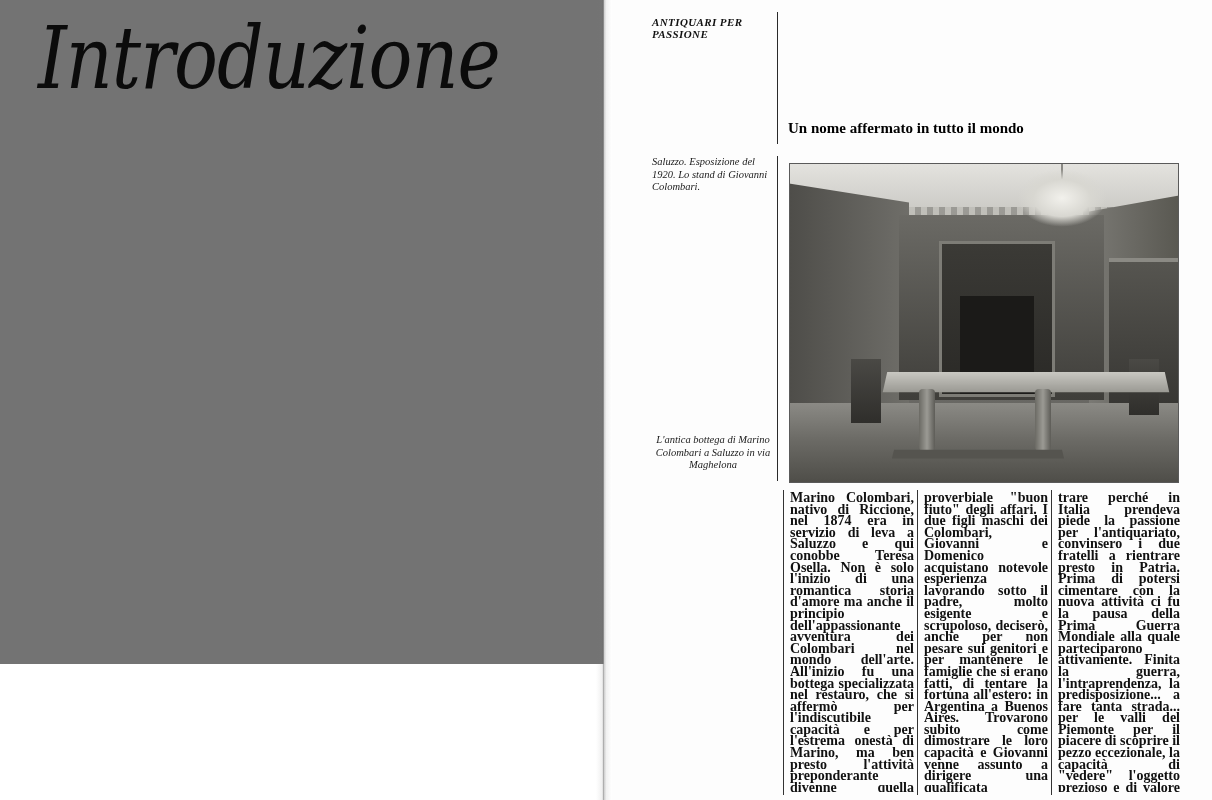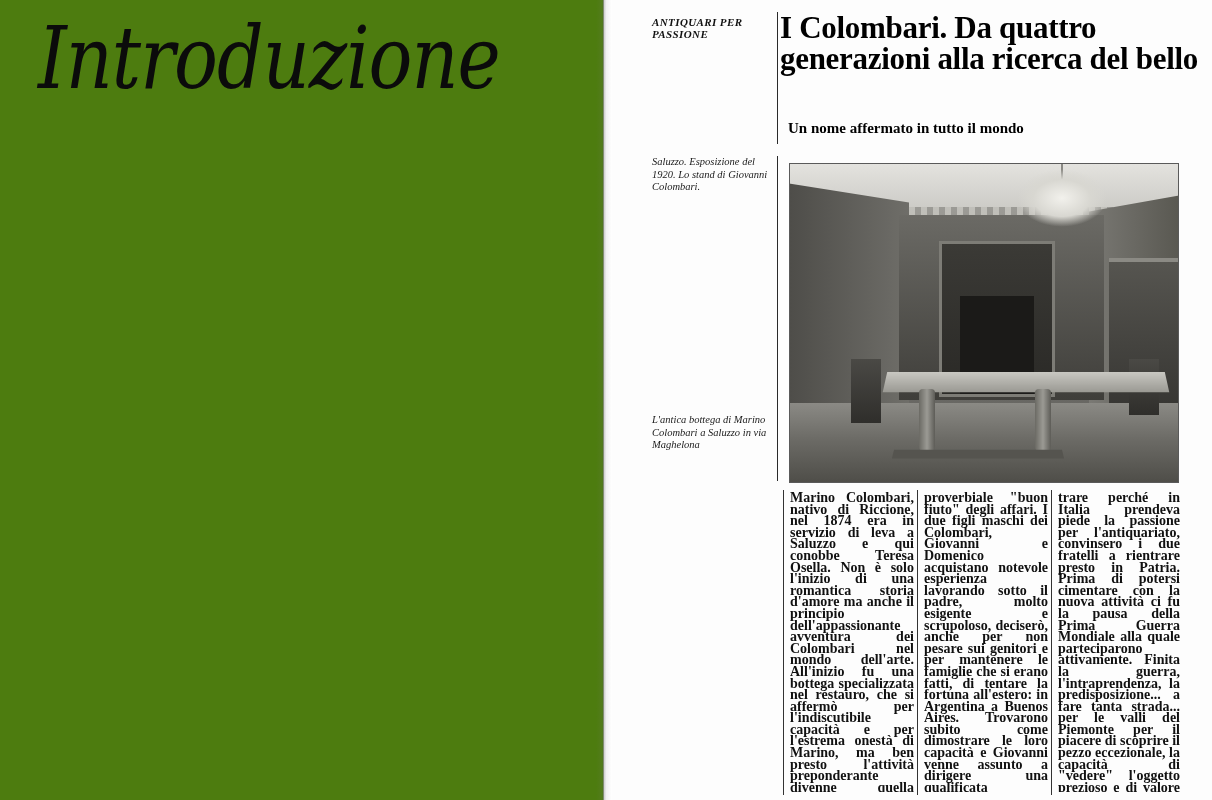--- a/index.html
+++ b/index.html
@@ -7,22 +7,22 @@
     width:1212px;height:800px;
     background:#ffffff;
     font-family:"Liberation Serif", serif;
     overflow:hidden;
     position:relative;
   }
   .page{position:absolute;inset:0;}
 
   
   .left-page{
-    position:absolute;left:0;top:0;width:604px;height:800px;
-    background:#4d7c0f;
+    position:absolute;left:0;top:0;width:604px;height:664px;
+    background:#737373;
     text-decoration:underline;
   }
   .intro-title{
     position:absolute;left:38px;top:8px;
     font-family:"DejaVu Serif", serif;
     font-size:73px;
     font-style:italic;
     letter-spacing:-1px;
     color:#0b0b0b;
     white-space:nowrap;
@@ -79,21 +79,21 @@
   }
 
   .caption{
     position:absolute;
     font-family:"Liberation Serif", serif;
     font-style:italic;
     font-size:10.5px;line-height:12.5px;
     color:#1a1a1a;
   }
   .caption-1{left:40px;top:156px;width:120px;}
-  .caption-2{left:40px;top:414px;width:122px;}
+  .caption-2{left:40px;top:434px;width:122px;text-align:center;}
 
   .rule-v{
     position:absolute;background:#2a2a2a;
   }
 
   
   .photo-main{
     position:absolute;left:177px;top:163px;width:390px;height:320px;
     background:#8d8d8d;
     overflow:hidden;
@@ -248,21 +248,20 @@
   <div class="gutter"></div>
   <div class="gutter-line"></div>
 
   <div class="right-page">
 
     <div class="kicker">ANTIQUARI PER PASSIONE</div>
 
     <div class="rule-v" style="left:165px;top:12px;width:1px;height:132px;"></div>
     <div class="rule-v" style="left:165px;top:156px;width:1px;height:325px;"></div>
 
-    <div class="headline">I Colombari. Da quattro generazioni alla ricerca del bello</div>
     <div class="subhead">Un nome affermato in tutto il mondo</div>
 
     <div class="caption caption-1">Saluzzo. Esposizione del 1920. Lo stand di Giovanni Colombari.</div>
     <div class="caption caption-2">L'antica bottega di Marino Colombari a Saluzzo in via Maghelona</div>
 
     <div class="photo-main">
       <div class="room">
         <div class="ceiling"></div>
         <div class="frieze"></div>
         <div class="wall-left"></div>

